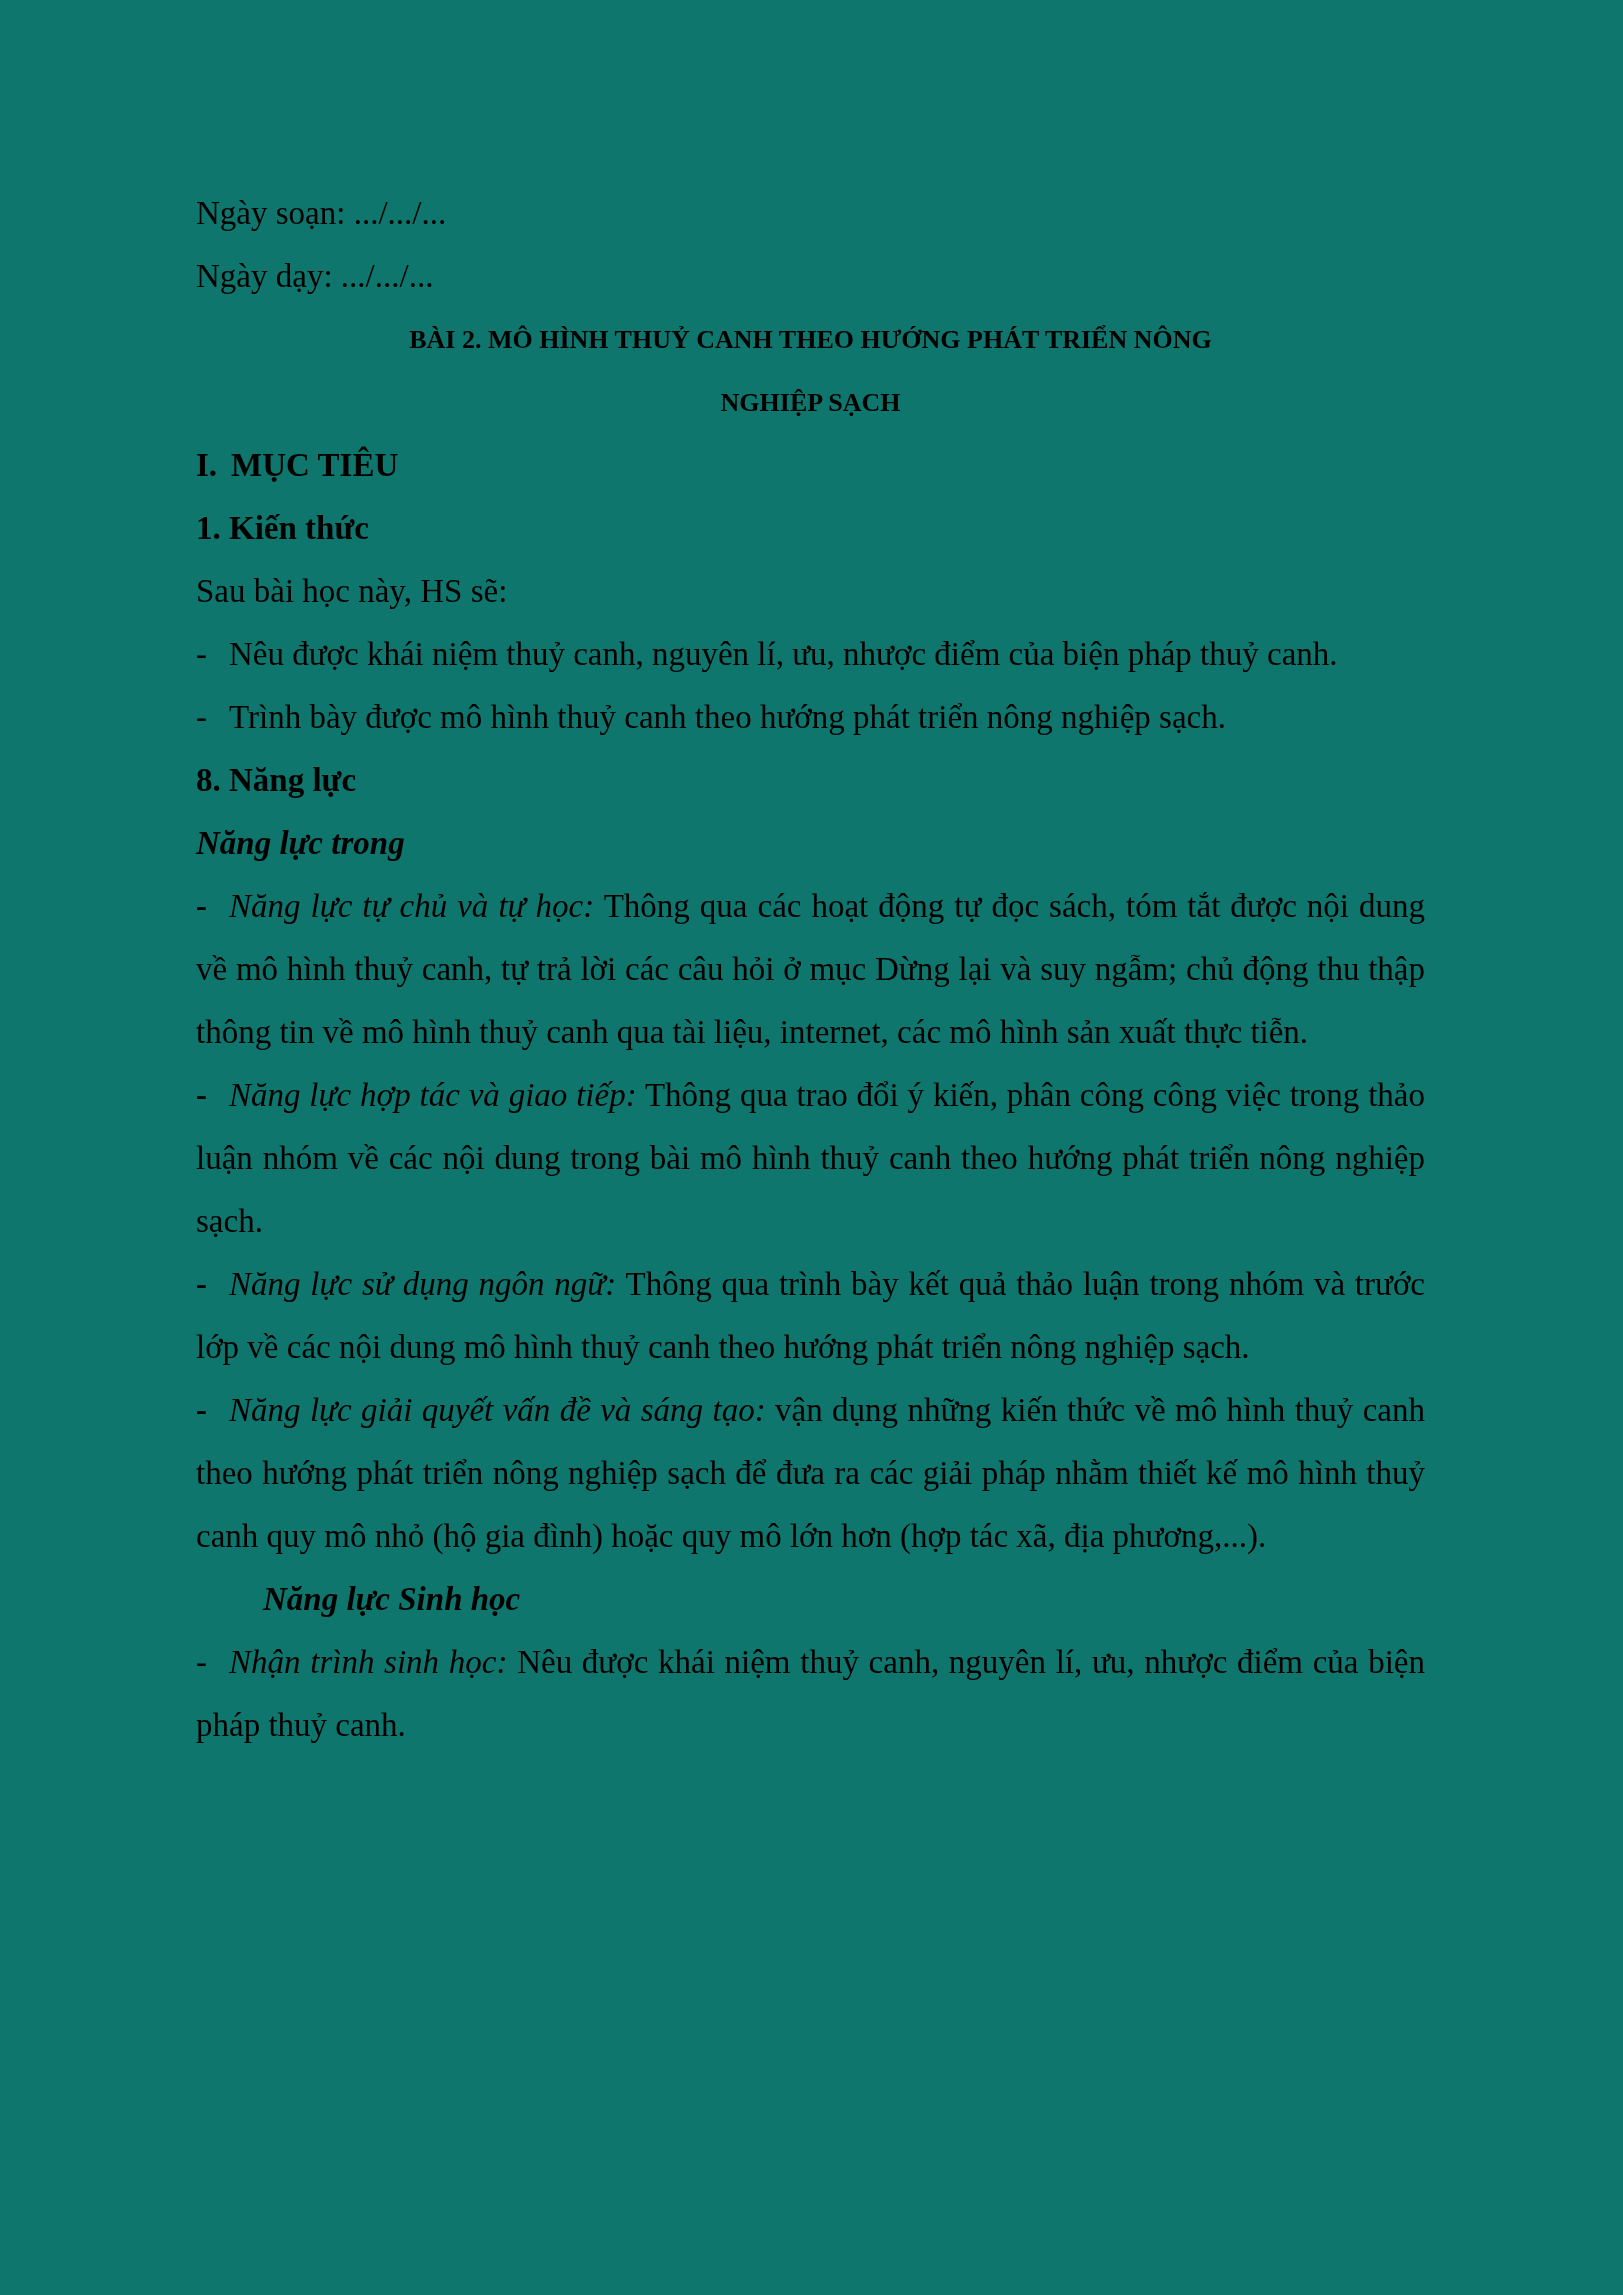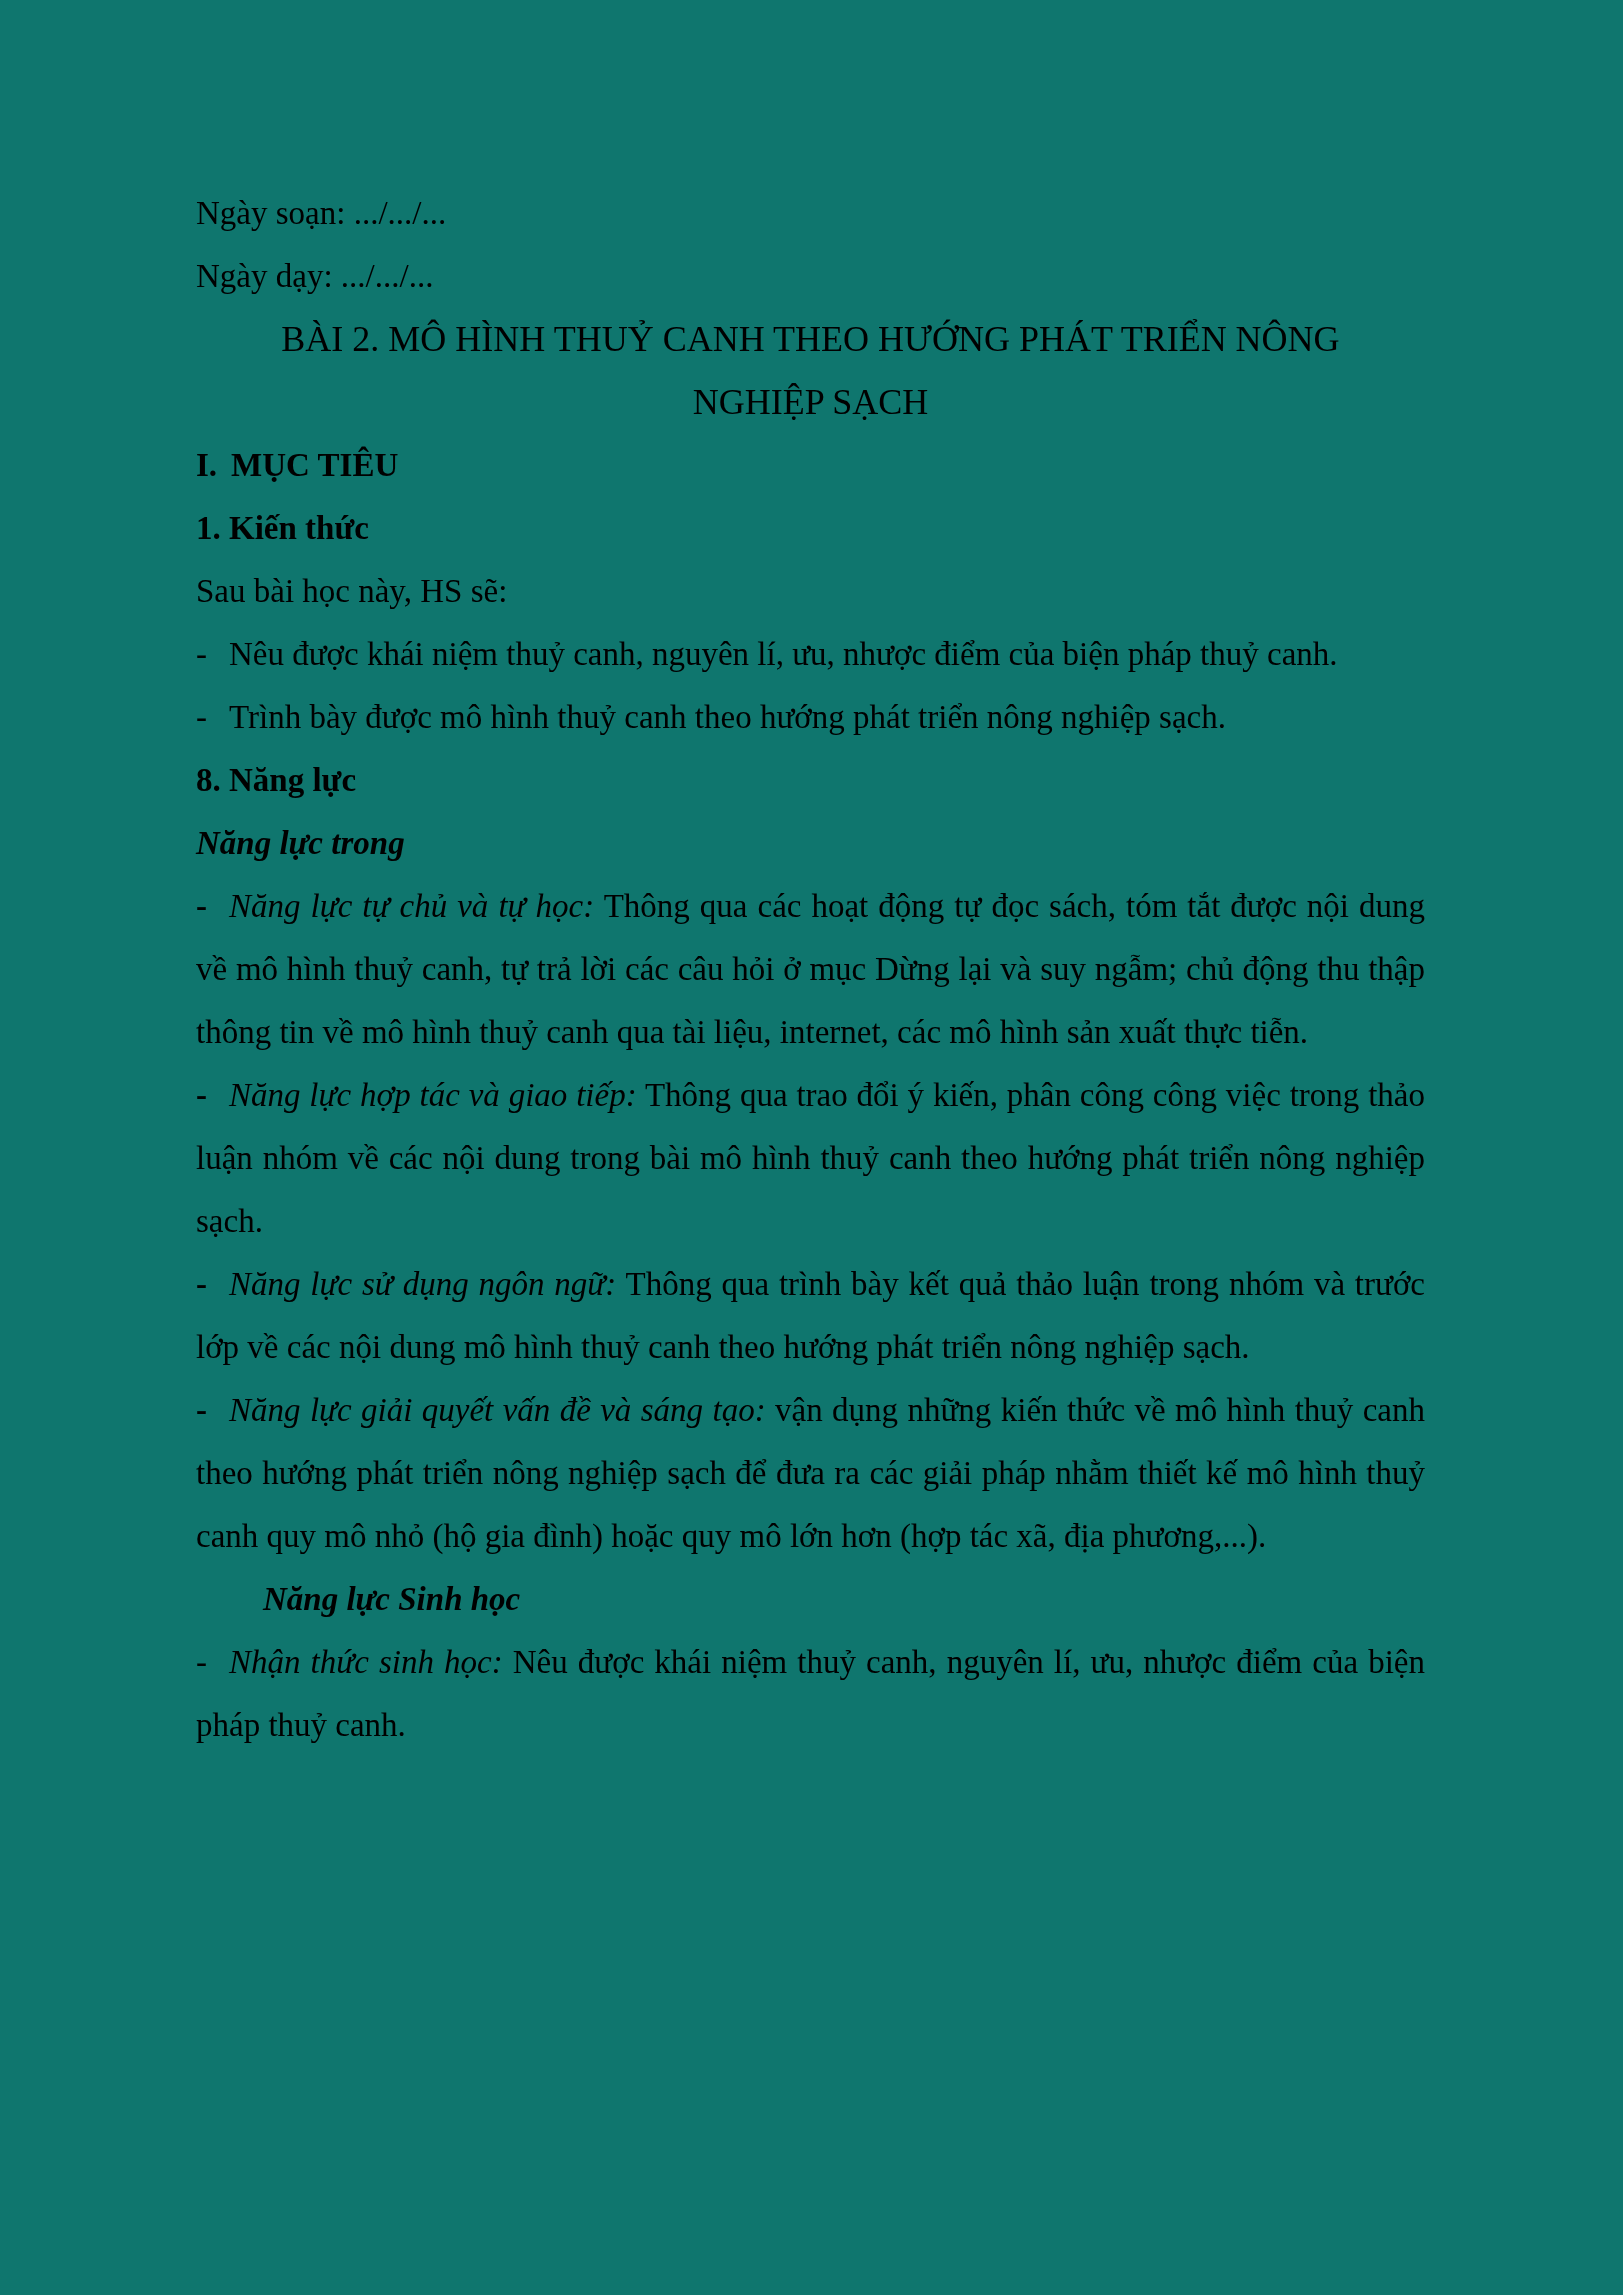--- a/index.html
+++ b/index.html
@@ -36,21 +36,21 @@
 </style>
 </head>
 <body>
 
 <div class="page">
 
   <p class="para">Ngày soạn: .../.../...</p>
 
   <p class="para">Ngày dạy: .../.../...</p>
 
-  <h1 class="para center bold" style="font-size:36px;margin:0;font-weight:normal;">
+  <h1 class="para center bold" style="font-size:26px;margin:0;font-weight:bold;">
     <span class="title-line">BÀI 2. MÔ HÌNH THUỶ CANH THEO HƯỚNG PHÁT TRIỂN NÔNG</span>
     <span class="title-line">NGHIỆP SẠCH</span>
   </h1>
 
   <p class="para bold"><span>I.</span><span class="gap2"></span><span>MỤC TIÊU</span></p>
 
   <p class="para bold">1. Kiến thức</p>
 
   <p class="para">Sau bài học này, HS sẽ:</p>
 
@@ -66,16 +66,16 @@
   <p class="para justify"><span class="bold">-</span><span class="gap"></span><span class="italic">Năng lực tự chủ và tự học:</span> <span>Thông qua các hoạt động tự đọc sách, tóm tắt được nội dung về mô hình thuỷ canh, tự trả lời các câu hỏi ở mục Dừng lại và suy ngẫm; chủ động thu thập thông tin về mô hình thuỷ canh qua tài liệu, internet, các mô hình sản xuất thực tiễn.</span></p>
 
   <p class="para justify"><span class="bold">-</span><span class="gap"></span><span class="italic">Năng lực hợp tác và giao tiếp:</span> <span>Thông qua trao đổi ý kiến, phân công công việc trong thảo luận nhóm về các nội dung trong bài mô hình thuỷ canh theo hướng phát triển nông nghiệp sạch.</span></p>
 
   <p class="para justify"><span class="bold">-</span><span class="gap"></span><span class="italic">Năng lực sử dụng ngôn ngữ:</span> <span>Thông qua trình bày kết quả thảo luận trong nhóm và trước lớp về các nội dung mô hình thuỷ canh theo hướng phát triển nông nghiệp sạch.</span></p>
 
   <p class="para justify"><span class="bold">-</span><span class="gap"></span><span class="italic">Năng lực giải quyết vấn đề và sáng tạo:</span> <span>vận dụng những kiến thức về mô hình thuỷ canh theo hướng phát triển nông nghiệp sạch để đưa ra các giải pháp nhằm thiết kế mô hình thuỷ canh quy mô nhỏ (hộ gia đình) hoặc quy mô lớn hơn (hợp tác xã, địa phương,...).</span></p>
 
   <p class="para bolditalic indent">Năng lực Sinh học</p>
 
-  <p class="para justify"><span>-</span><span class="gap"></span><span class="italic">Nhận thức sinh học:</span> <span>Nêu được khái niệm thuỷ canh, nguyên lí, ưu, nhược điểm của biện pháp thuỷ canh.</span></p>
+  <p class="para justify"><span>-</span><span class="gap"></span><span class="italic">Nhận trình sinh học:</span> <span>Nêu được khái niệm thuỷ canh, nguyên lí, ưu, nhược điểm của biện pháp thuỷ canh.</span></p>
 
 </div>
 
 
 </body></html>

